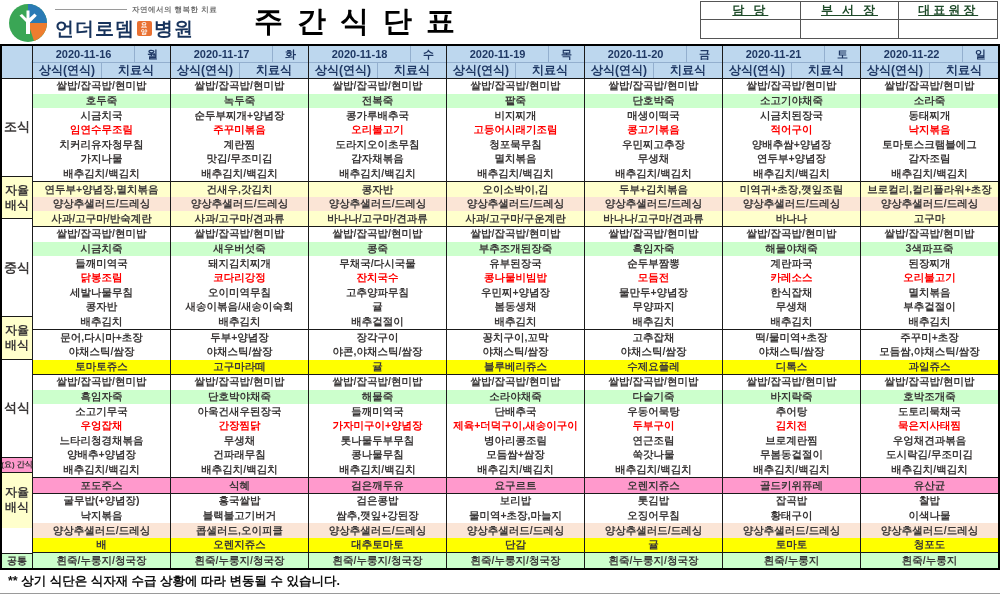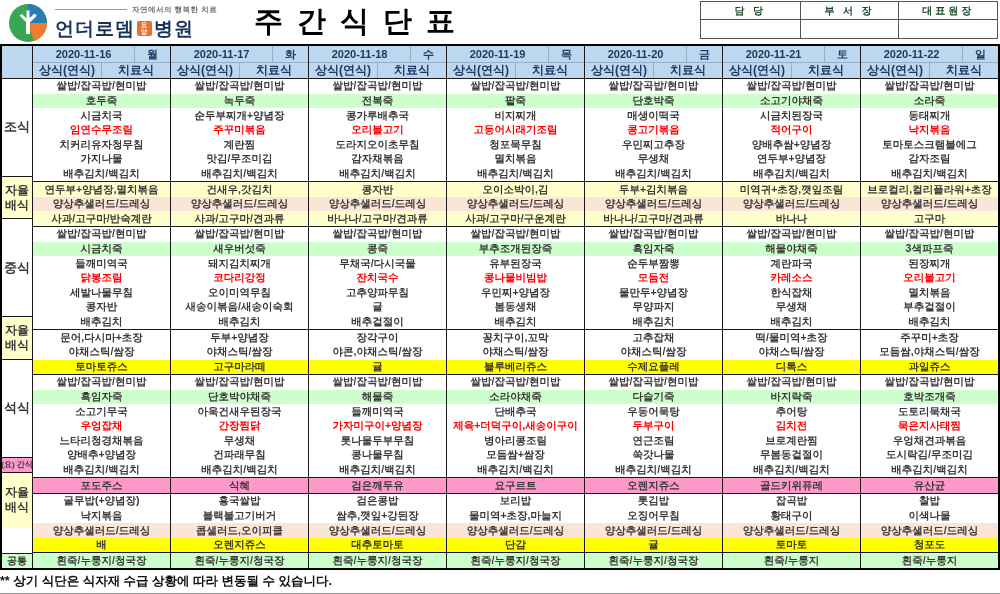--- a/index.html
+++ b/index.html
@@ -11,21 +11,21 @@
   .logo-icon svg { display:block; }
   .logo-text { display:flex; flex-direction:column; }
   .tagline-row { display:flex; align-items:center; margin-bottom:1px; }
   .tag-rule { width:72px; height:1px; background:#9a9a9a; margin-right:5px; }
   .tagline { font-size:7.5px; color:#6f6f6f; font-weight:bold; letter-spacing:0.5px; }
   .name-row { display:flex; align-items:center; gap:2px; font-size:19px; font-weight:800; color:#17335c; letter-spacing:1px; }
   .badge { background:var(--orange); width:15px; height:15px; display:flex; align-items:center; justify-content:center; border-radius:2px; }
   .badge span { display:inline-block; width:8px; font-size:6.5px; line-height:1.05; color:#fff; font-weight:bold; word-break:break-all; text-align:center; }
   .title { position:absolute; left:222px; top:2px; width:268px; text-align:center; font-size:29px; font-weight:bold; color:#000; letter-spacing:3px; white-space:nowrap; }
   .approval { position:absolute; top:1px; right:2px; width:298px; height:38px; display:grid; grid-template-columns:1fr 1fr 1fr; grid-template-rows:17px 20px; border:1px solid #555; }
-  .appr-label { border-left:1px solid #555; display:flex; align-items:center; justify-content:center; font-family:"Liberation Serif",serif; font-weight:bold; font-size:10px; color:#1d4a28; letter-spacing:3px; }
+  .appr-label { border-left:1px solid #555; display:flex; align-items:center; justify-content:center; font-family:"Liberation Serif",serif; font-weight:bold; font-size:12px; color:#1d4a28; letter-spacing:3px;text-decoration:underline; }
   .appr-label:first-child { border-left:none; }
   .appr-sign { border-left:1px solid #555; border-top:1px solid #555; }
   .appr-sign:nth-child(4) { border-left:none; }
 
   
   .grid { position:absolute; top:44px; left:0; width:1000px; height:526px; display:flex; border:2px solid #000; background:#fff; }
   .label-col { width:30px; display:flex; flex-direction:column; }
   .corner { height:33px; background:var(--hblue); border-bottom:1.5px solid #1a1a1a; }
   .lsec { flex-basis:0; display:flex; align-items:center; justify-content:center; border-top:1.5px solid #1a1a1a; text-align:center; font-weight:bold; color:var(--txt); }
   .lsec.first { border-top:none; }
@@ -47,21 +47,21 @@
   .item { flex:1; display:flex; align-items:center; justify-content:center; font-size:10.5px; font-weight:bold; color:var(--txt); white-space:nowrap; overflow:hidden; }
   .green  { background:var(--green); }
   .red    { color:var(--red); }
   .lyellow{ background:var(--lyellow); }
   .byellow{ background:var(--byellow); }
   .peach  { background:var(--peach); }
   .pink   { background:var(--pink); }
   .cgreen { background:var(--cgreen); }
 
   
-  .footer { position:absolute; top:570px; left:0; width:1000px; height:24px; display:flex; align-items:center; font-weight:bold; font-size:12.5px; color:#111; border-bottom:1px solid #9a9a9a; background:#fff; }
+  .footer { position:absolute; top:570px; left:0; width:1000px; height:24px; display:flex; align-items:center; padding-left:8px; font-weight:bold; font-size:12.5px; color:#111; border-bottom:1px solid #9a9a9a; background:#fff; }
 </style>
 </head>
 <body>
 
 <div class="header">
   <div class="logo">
     <div class="logo-icon">
       <svg width="40" height="40" viewBox="0 0 40 40">
         <circle cx="20" cy="20" r="19" fill="#3aa655"></circle>
         <path d="M20 1 A19 19 0 0 1 39 20 L20 20 Z" fill="#2a7ab5"></path>

